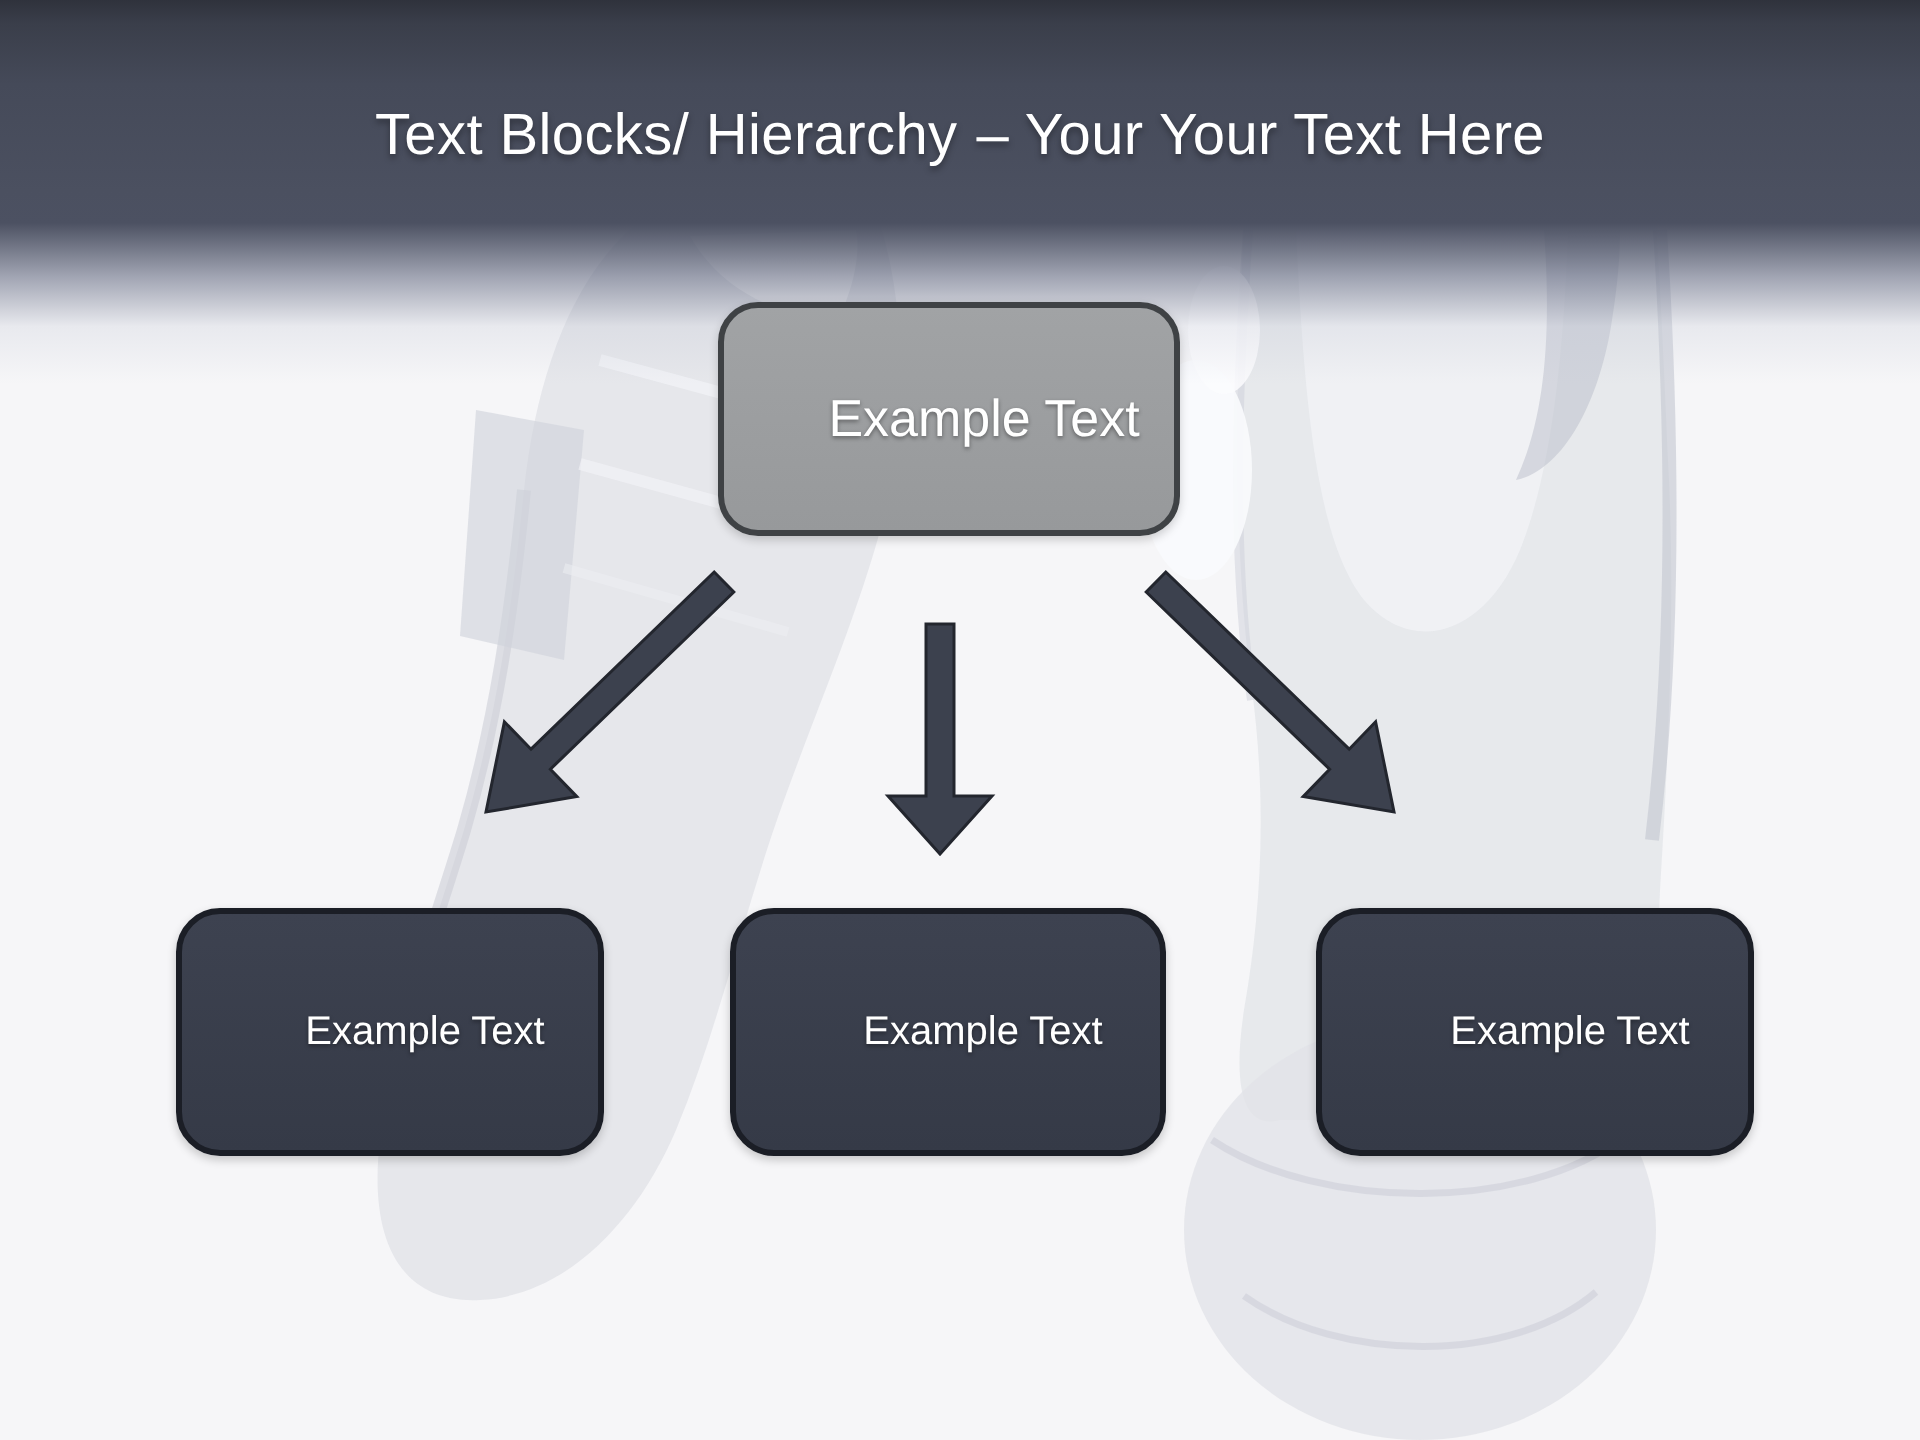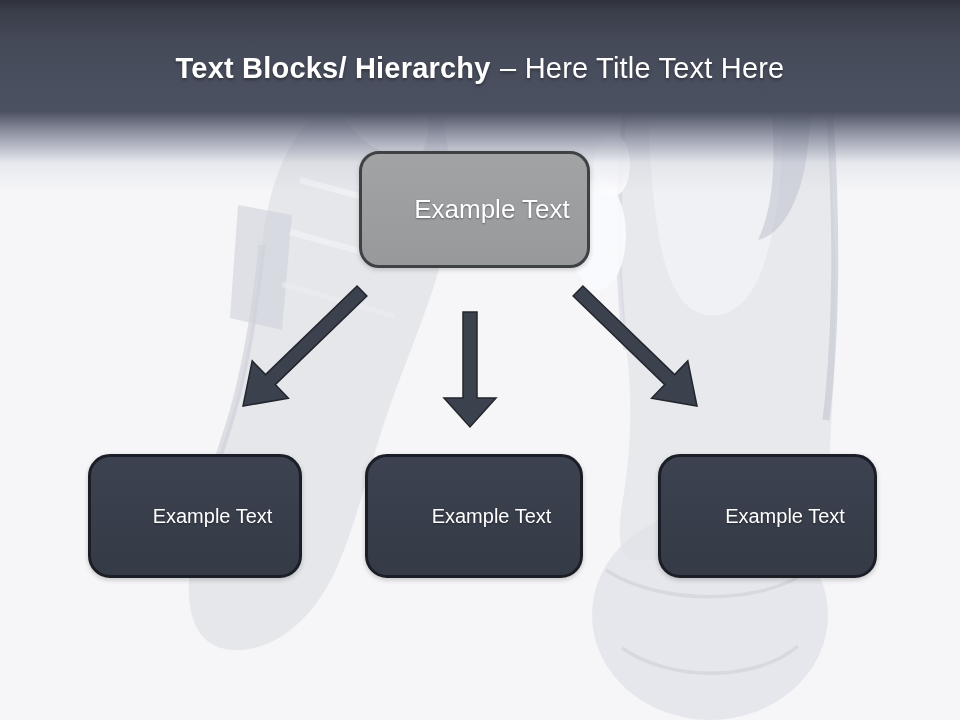--- a/index.html
+++ b/index.html
@@ -28,21 +28,21 @@
   }
   .slide-title{
     position:absolute;left:0;top:52px;width:960px;z-index:3;
     text-align:center;
     color:#ffffff;
     font-size:29px;
     letter-spacing:0.2px;
     text-shadow:0 2px 3px rgba(0,0,0,0.35);
     white-space:nowrap;
   }
-  .title-bold{font-weight:700;}
+  .title-bold{font-weight:400;}
   .title-regular{font-weight:400;margin-left:0.33em;}
   
   .arrows{position:absolute;left:0;top:0;width:960px;height:720px;z-index:4;}
   
   .node{
     position:absolute;z-index:5;
     box-sizing:border-box;
     display:flex;align-items:center;justify-content:center;
     color:#ffffff;
     text-shadow:0 1px 2px rgba(0,0,0,0.4);
@@ -97,21 +97,21 @@
       <path d="M 624,115 C 618,200 616,280 626,350" stroke="#cdd0d9" stroke-width="5" fill="none" stroke-opacity="0.5"></path>
       <path d="M 606,570 C 660,606 764,606 812,568" stroke="#d3d5dd" stroke-width="3.5" fill="none" stroke-opacity="0.8"></path>
       <path d="M 622,648 C 670,682 756,682 798,646" stroke="#d3d5dd" stroke-width="3.5" fill="none" stroke-opacity="0.8"></path>
       <ellipse cx="598" cy="235" rx="28" ry="55" fill="#fafbfd" fill-opacity="0.9"></ellipse>
       <ellipse cx="612" cy="165" rx="18" ry="32" fill="#fcfcfe" fill-opacity="0.85"></ellipse>
     </g>
   </svg>
 
   <div class="header-band"></div>
   <div class="slide-title">
-    <span class="title-bold">Text Blocks/ Hierarchy</span><span class="title-regular">– Here Title Text Here</span>
+    <span class="title-bold">Text Blocks/ Hierarchy</span><span class="title-regular">– Your Your Text Here</span>
   </div>
 
   <svg class="arrows" viewBox="0 0 960 720" xmlns="http://www.w3.org/2000/svg" aria-hidden="true">
     <polygon points="357.1,286 265.5,374.6 252.2,360.9 243,406 288.4,398.3 275.2,384.6 366.9,296" fill="#3c414e" stroke="#23262e" stroke-width="1.5"></polygon>
     <polygon points="463,312 463,398 444,398 470,427 496,398 477,398 477,312" fill="#3c414e" stroke="#23262e" stroke-width="1.5"></polygon>
     <polygon points="573.1,296 664.8,384.6 651.6,398.3 697,406 687.8,360.9 674.6,374.6 582.9,286" fill="#3c414e" stroke="#23262e" stroke-width="1.5"></polygon>
   </svg>
 
   <div class="node node-root">
     <span>Example Text</span>

